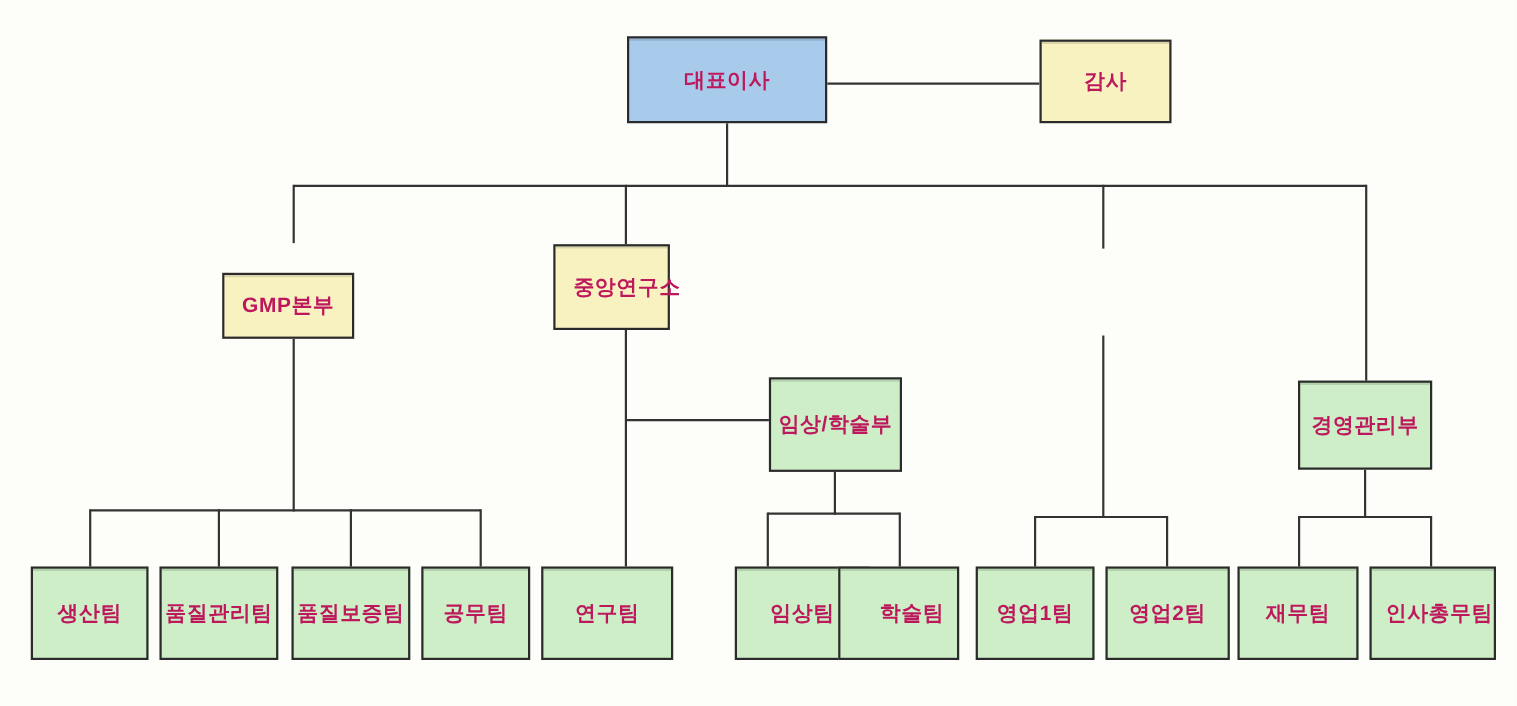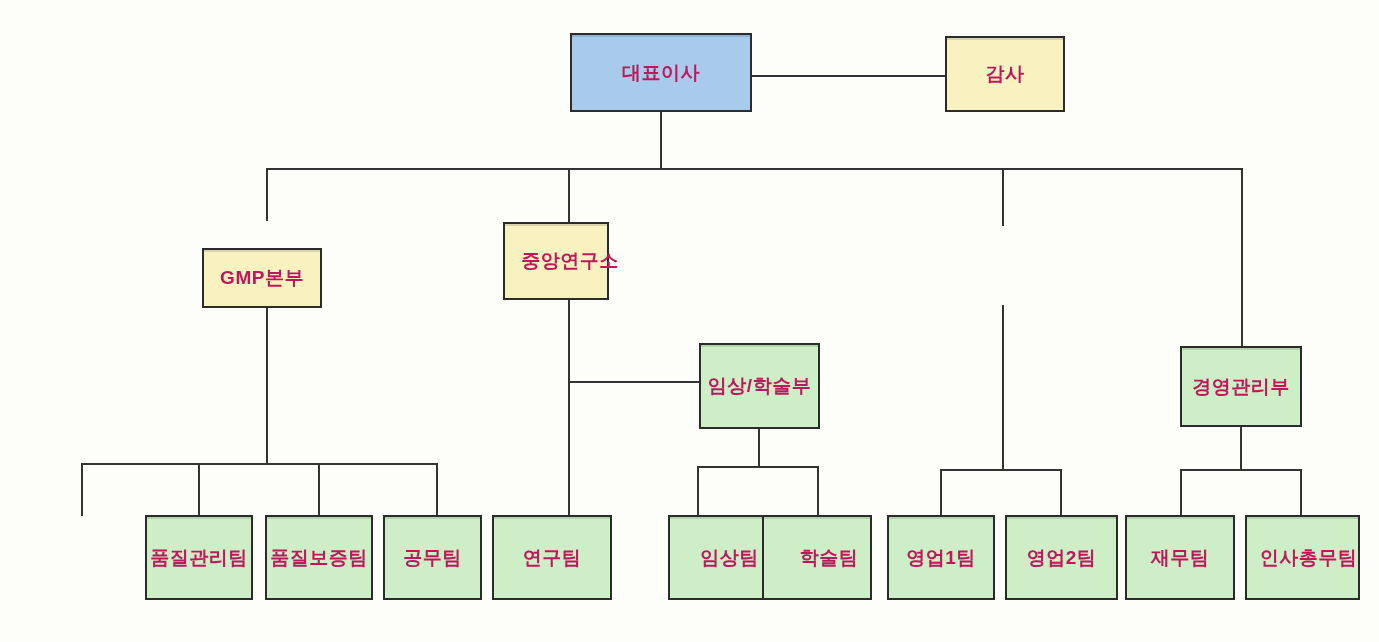--- a/index.html
+++ b/index.html
@@ -78,20 +78,21 @@
 
   <div class="node" style="left: 202px; top: 220px; width: 120px; height: 60px; background-color: rgb(248, 242, 193); margin-top: 28px;">GMP본부</div>
 
   <div class="node" style="left: 503px; top: 222px; width: 106px; height: 78px; background-color: rgb(248, 242, 193); padding-left: 28px;">중앙연구소</div>
 
 
   <div class="node" style="left: 699px; top: 343px; width: 121px; height: 86px; background-color: rgb(205, 238, 198);">임상/학술부</div>
 
   <div class="node" style="left: 1180px; top: 346px; width: 122px; height: 81px; background-color: rgb(205, 238, 198);">경영관리부</div>
 
+  <div class="node" style="left: 28px; top: 515px; width: 107px; height: 85px; background-color: rgb(205, 238, 198);">생산팀</div>
 
   <div class="node" style="left: 145px; top: 515px; width: 108px; height: 85px; background-color: rgb(205, 238, 198);">품질관리팀</div>
 
   <div class="node" style="left: 265px; top: 515px; width: 108px; height: 85px; background-color: rgb(205, 238, 198);">품질보증팀</div>
 
   <div class="node" style="left: 383px; top: 515px; width: 99px; height: 85px; background-color: rgb(205, 238, 198);">공무팀</div>
 
   <div class="node" style="left: 492px; top: 515px; width: 120px; height: 85px; background-color: rgb(205, 238, 198);">연구팀</div>
 
   <div class="node" style="left: 632px; top: 515px; width: 123px; height: 85px; background-color: rgb(205, 238, 198); margin-left: 36px;">임상팀</div>

